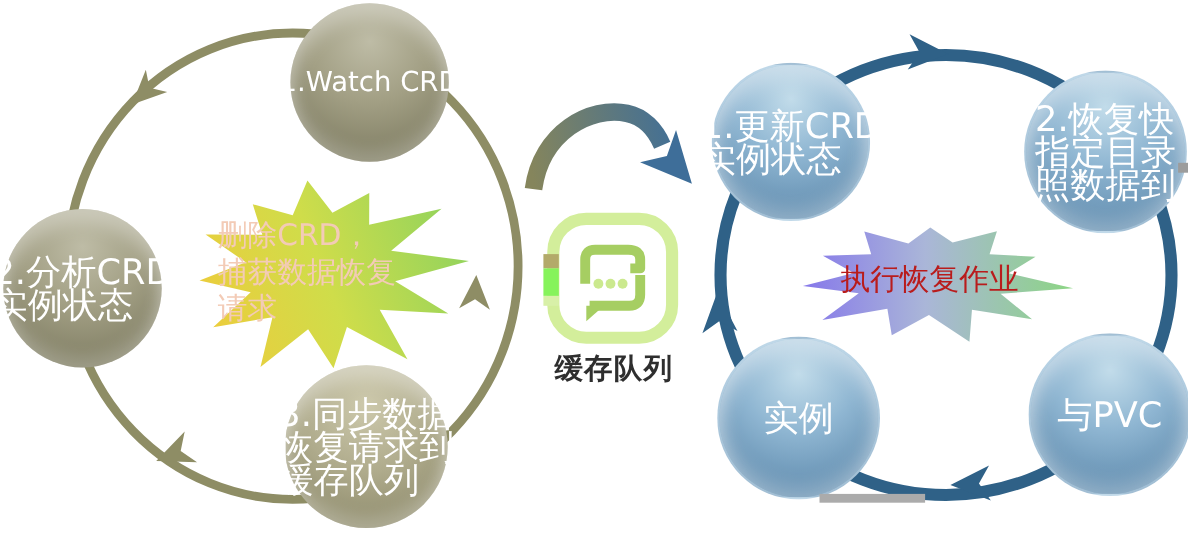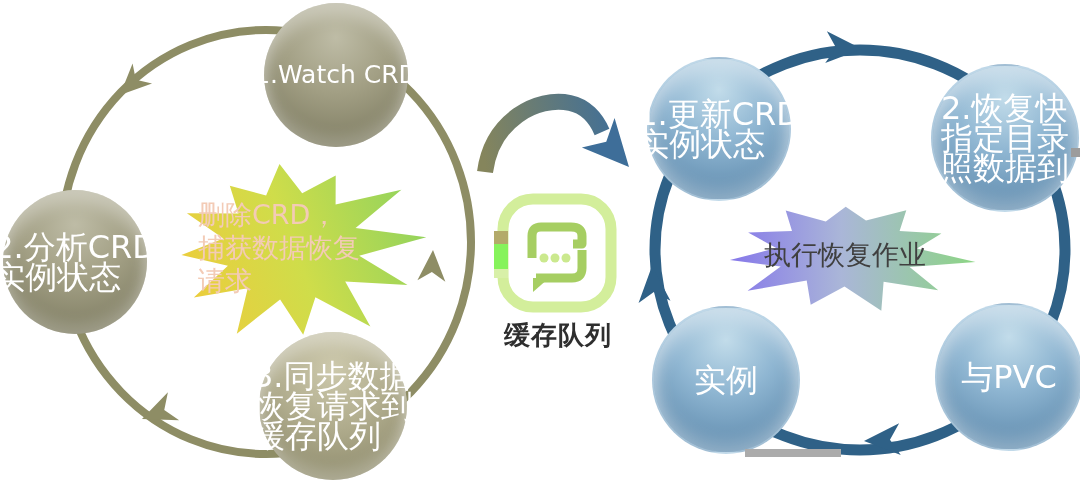--- a/index.html
+++ b/index.html
@@ -144,21 +144,21 @@
       <div class="line">实例</div>
     </div>
   </div>
 
   <div id="left-burst-text" class="burst-text" style="color: rgb(243, 203, 182);">
     <div class="line">删除CRD，</div>
     <div class="line">捕获数据恢复</div>
     <div class="line">请求</div>
   </div>
 
-  <div id="right-burst-text" class="burst-text" style="color: #404040;">
+  <div id="right-burst-text" class="burst-text" style="color: #b91c1c;">
     <div class="line">执行恢复作业</div>
   </div>
 
   <div id="cache-label" style="color: rgb(46, 46, 46);">缓存队列</div>
 
   <div class="artifact" style="left:745px; top:449px; width:96px; height:8px; background:#ABABAB;"></div>
   <div class="artifact" style="left:1071px; top:148px; width:9px; height:9px; background:#9C9C9C;"></div>
 
 </div>
 

